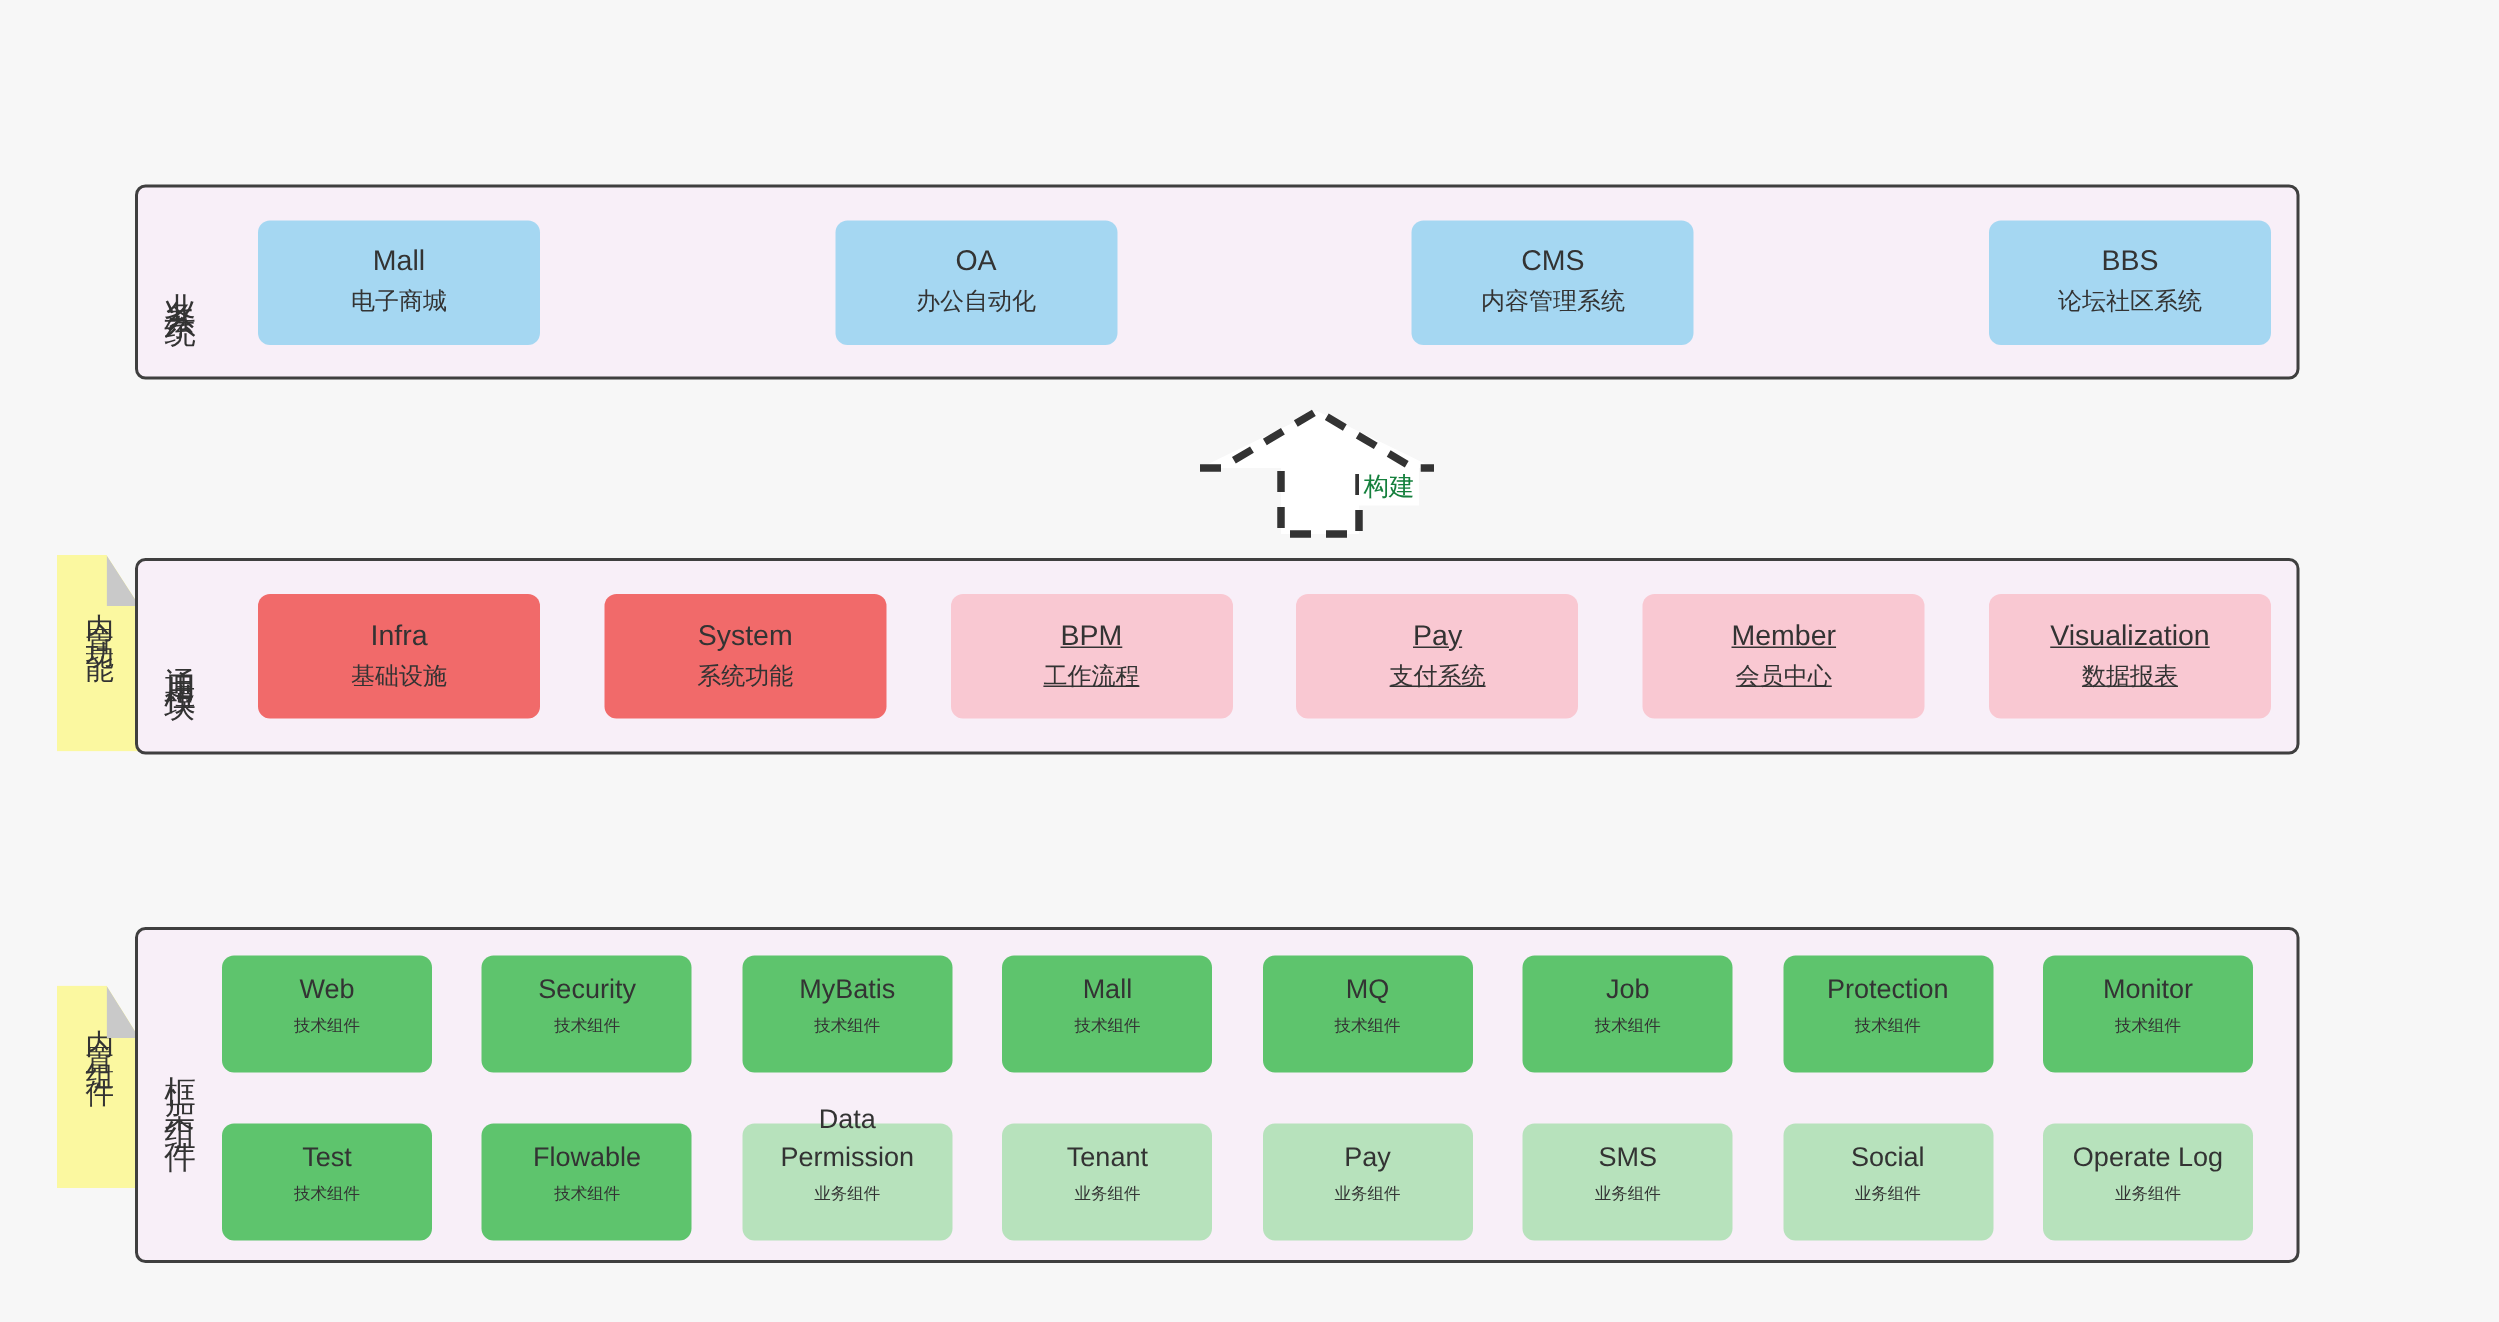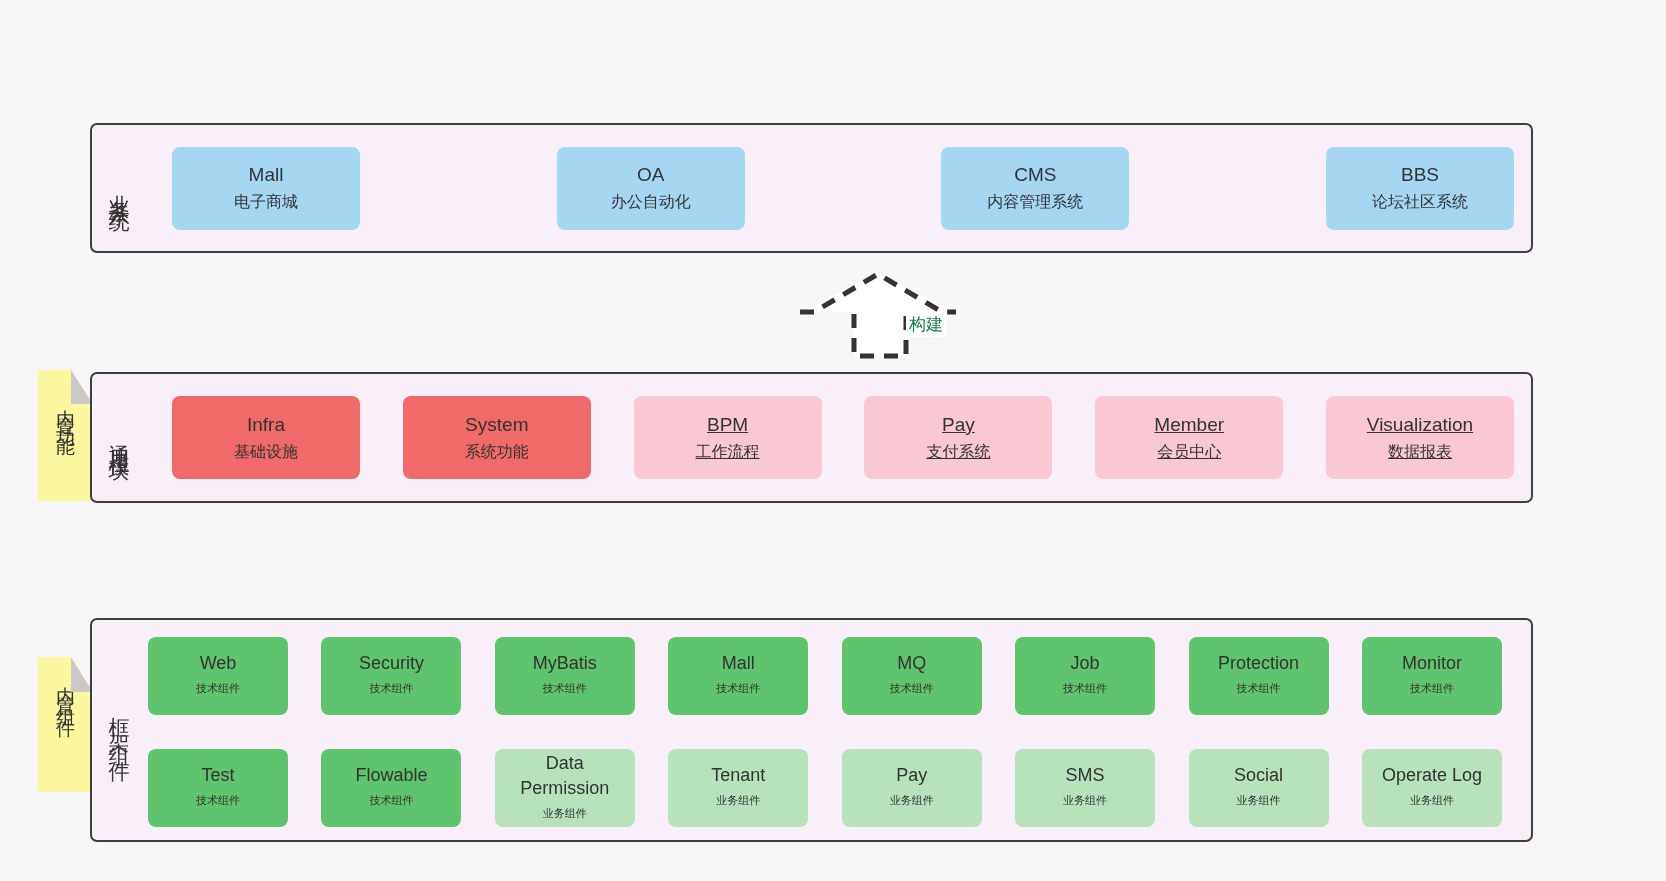--- a/index.html
+++ b/index.html
@@ -23,21 +23,21 @@
   .boxrow{position:absolute;left:56px;right:17px;top:0;bottom:0;
           display:flex;align-items:center;justify-content:space-between;margin-left:24px;}
   .boxrow-8{position:absolute;left:56px;right:29px;height:78px;
             display:flex;align-items:center;justify-content:space-between;}
   #fw-row1{top:17px;}
   #fw-row2{top:129px;}
 
   .box{border-radius:8px;display:flex;flex-direction:column;align-items:center;
        justify-content:center;text-align:center;}
   .boxrow .box{width:188px;height:83px;}
-  .boxrow-8 .box{width:140px;height:78px;padding:0 12px;box-sizing:border-box;}
+  .boxrow-8 .box{width:140px;height:78px;padding:18px 12px;box-sizing:border-box;justify-content:flex-end;}
   .box-title{font-size:19px;line-height:27px;}
   .box-subtitle{font-size:16px;line-height:27px;}
   .boxrow-8 .box-title{font-size:18px;line-height:25px;}
   .boxrow-8 .box-subtitle{font-size:11px;line-height:25px;}
 
   .v-blue{background:#a5d7f2;}
   .v-red{background:#f16a6a;}
   .v-pink{background:#f9c8d2;text-decoration:underline;}
   .v-green{background:#5ec46d;}
   .v-lightgreen{background:#b7e2bc;}

